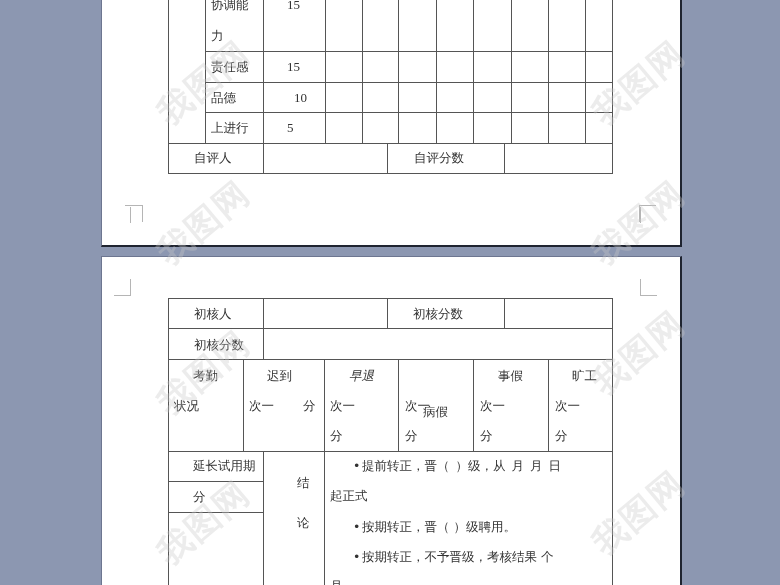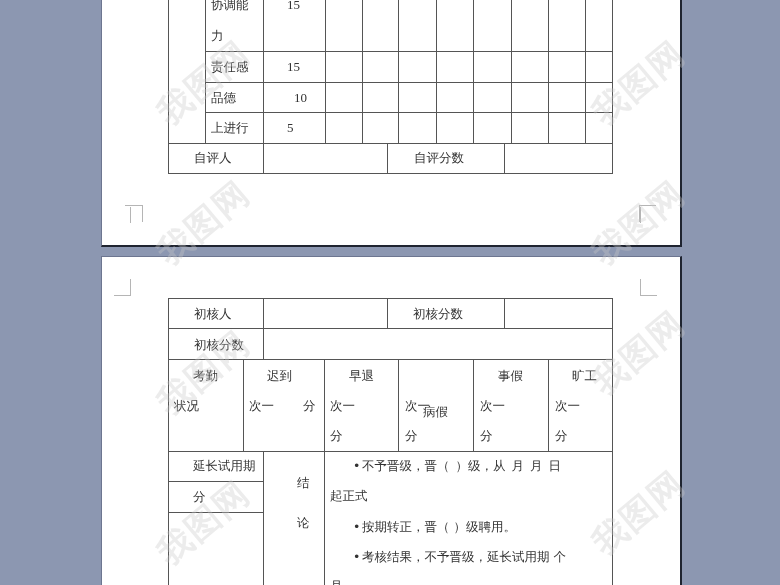--- a/index.html
+++ b/index.html
@@ -129,21 +129,21 @@
   <span class="txt" style="left:194px; top:337px;">初核分数</span>
   <div class="abs" style="left:264px; top:329px; width:347px; height:29px;"></div>
 
   <span class="txt" style="left:193px; top:368px;">考勤</span>
   <span class="txt" style="left:174px; top:398px;">状况</span>
 
   <span class="txt" style="left:267px; top:368px;">迟到</span>
   <span class="txt" style="left:249px; top:398px;">次一</span>
   <span class="txt" style="left:303px; top:398px;">分</span>
 
-  <span class="txt" style="left:349px; top:368px;">早退</span>
+  <span class="txt" style="left:349px; top:368px;font-style:italic;">早退</span>
   <span class="txt" style="left:330px; top:398px;">次一</span>
   <span class="txt" style="left:330px; top:428px;">分</span>
 
   <span class="txt" style="left:423px; top:368px;margin-top:36px;">病假</span>
   <span class="txt" style="left:405px; top:398px;">次一</span>
   <span class="txt" style="left:405px; top:428px;">分</span>
 
   <span class="txt" style="left:498px; top:368px;">事假</span>
   <span class="txt" style="left:480px; top:398px;">次一</span>
   <span class="txt" style="left:480px; top:428px;">分</span>
@@ -154,30 +154,30 @@
 
   <span class="txt" style="left:193px; top:458px;">延长试用期</span>
   <span class="txt" style="left:193px; top:489px;">分</span>
   <div class="abs" style="left:169px; top:513px; width:93px; height:74px;"></div>
 
   <span class="txt" style="left:297px; top:475px;">结</span>
   <span class="txt" style="left:297px; top:515px;">论</span>
 
   <div>
     <span class="txt" style="left:353px; top:458px;">•</span>
-    <span class="txt" style="left:362px; top:458px; word-spacing:2px;">不予晋级，晋（    ）级，从   月   月   日</span>
+    <span class="txt" style="left:362px; top:458px; word-spacing:2px;">提前转正，晋（    ）级，从   月   月   日</span>
     <span class="txt" style="left:330px; top:488px;">起正式</span>
   </div>
   <div>
     <span class="txt" style="left:353px; top:519px;">•</span>
     <span class="txt" style="left:362px; top:519px;">按期转正，晋（    ）级聘用。</span>
   </div>
   <div>
     <span class="txt" style="left:353px; top:549px;">•</span>
-    <span class="txt" style="left:362px; top:549px;">考核结果，不予晋级，延长试用期       个</span>
+    <span class="txt" style="left:362px; top:549px;">按期转正，不予晋级，考核结果       个</span>
     <span class="txt" style="left:330px; top:578px;">月</span>
   </div>
 </div>
 
 <span class="wm" style="left:150px; top:60px;">我图网</span>
 <span class="wm" style="left:585px; top:60px;">我图网</span>
 <span class="wm" style="left:150px; top:200px;">我图网</span>
 <span class="wm" style="left:585px; top:200px;">我图网</span>
 <span class="wm" style="left:150px; top:350px;">我图网</span>
 <span class="wm" style="left:585px; top:330px;">我图网</span>

